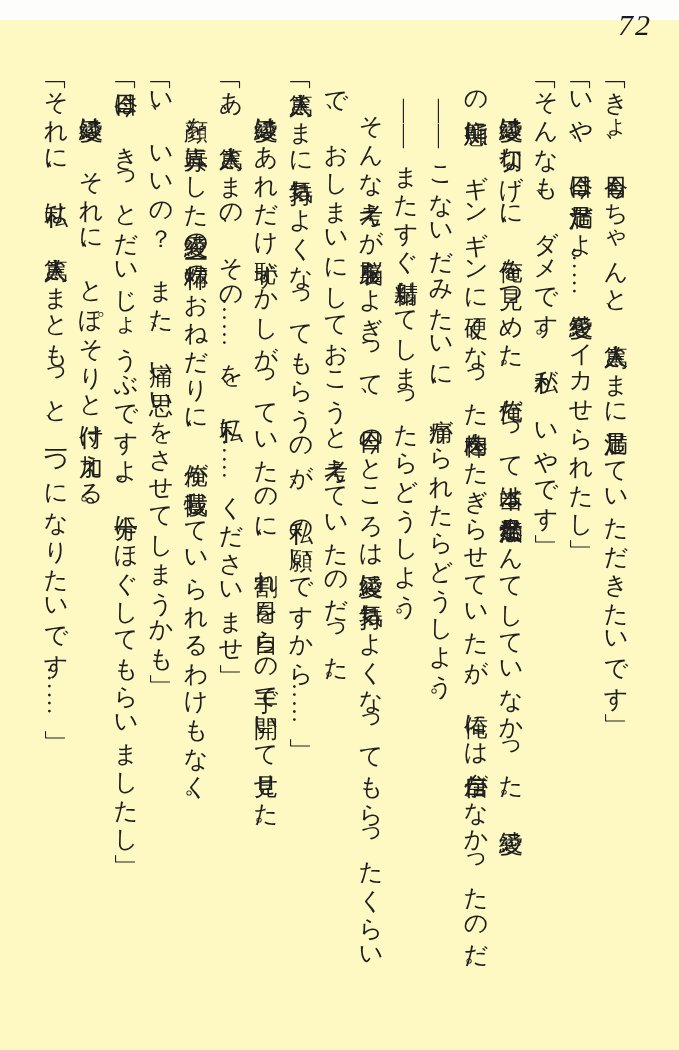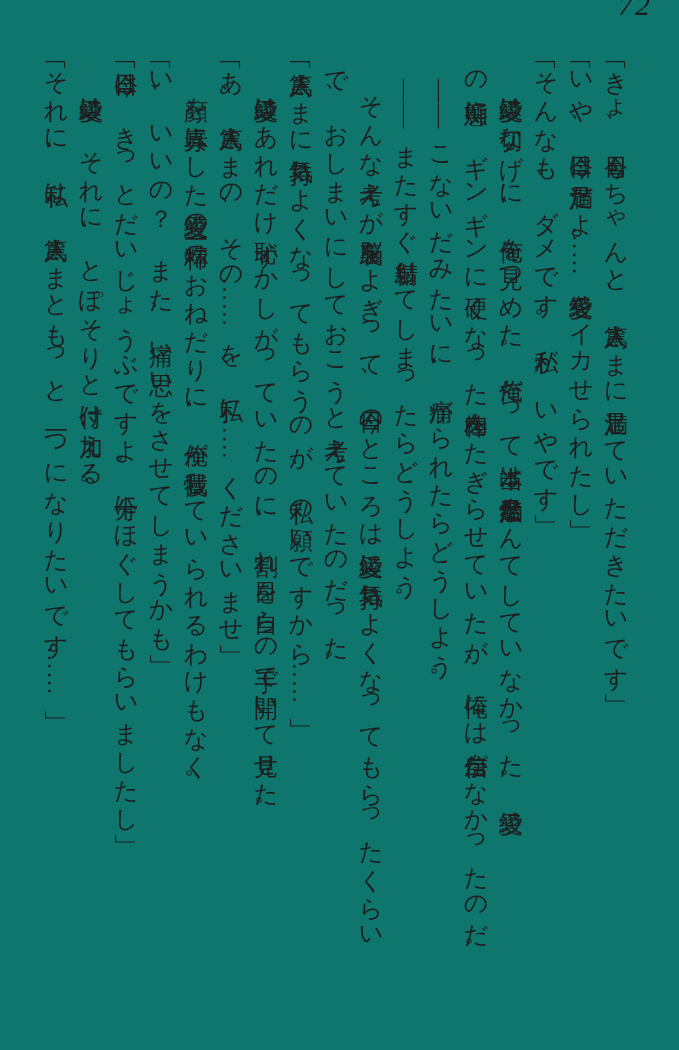--- a/index.html
+++ b/index.html
@@ -10,21 +10,22 @@
     width: 679px;
     height: 1050px;
     position: relative;
     overflow: hidden;
     background: #fdfdfc;
     font-family: "Liberation Serif", "DejaVu Serif", serif;
   }
   .page {
     position: absolute;
     inset: 0;
-    background: #0f766e;
+    background: #fef9c3;
+    margin-top: 20px;
   }
   .page-number {
     position: absolute;
     top: -10px;              
     left: 618px;
     font-size: 30px;
     font-style: italic;
     color: #1b1b1b;
     letter-spacing: 2px;
     line-height: 1;

